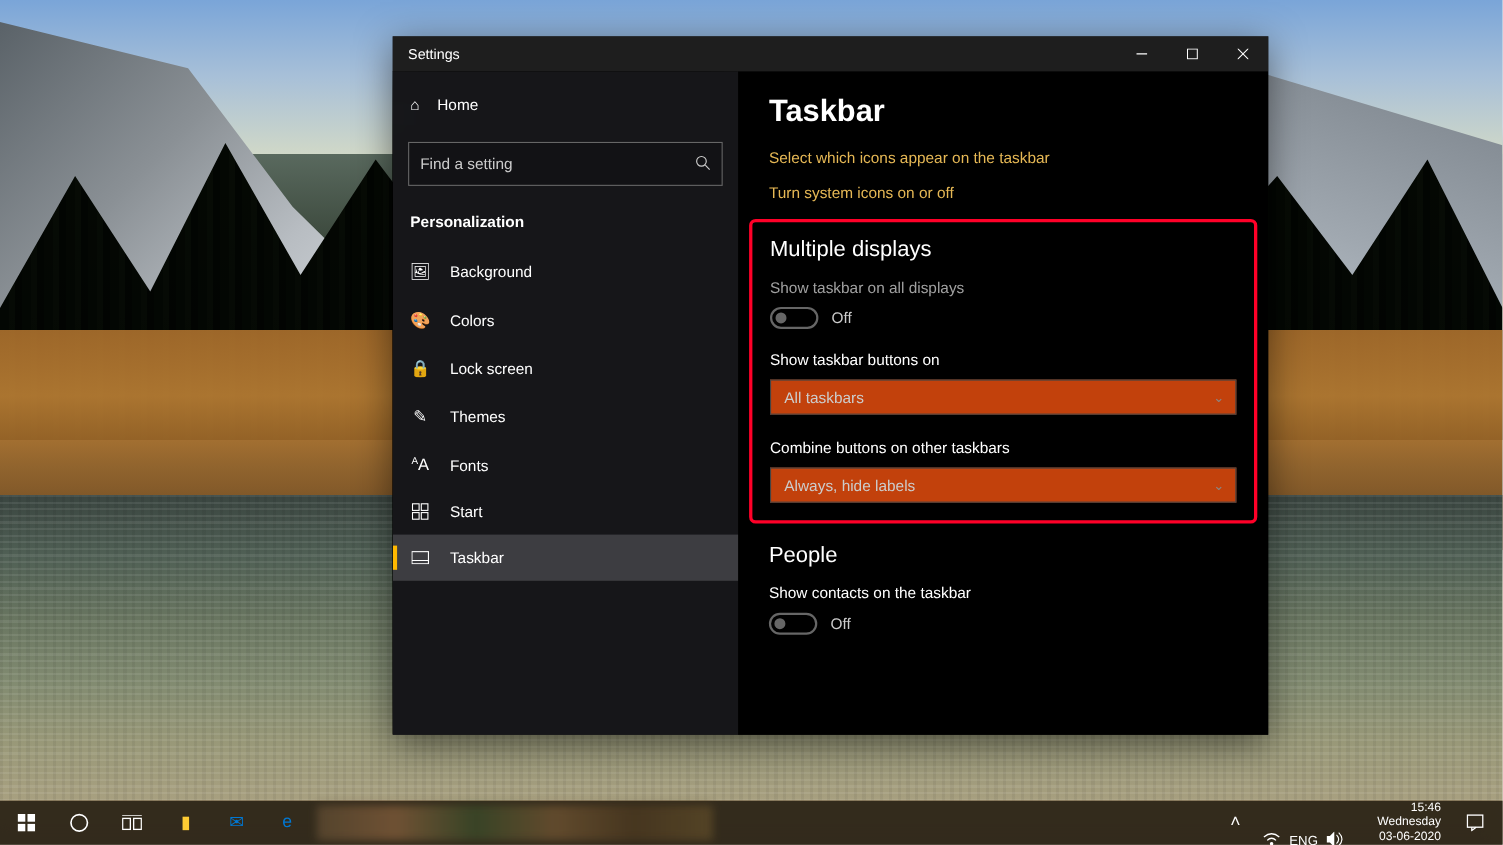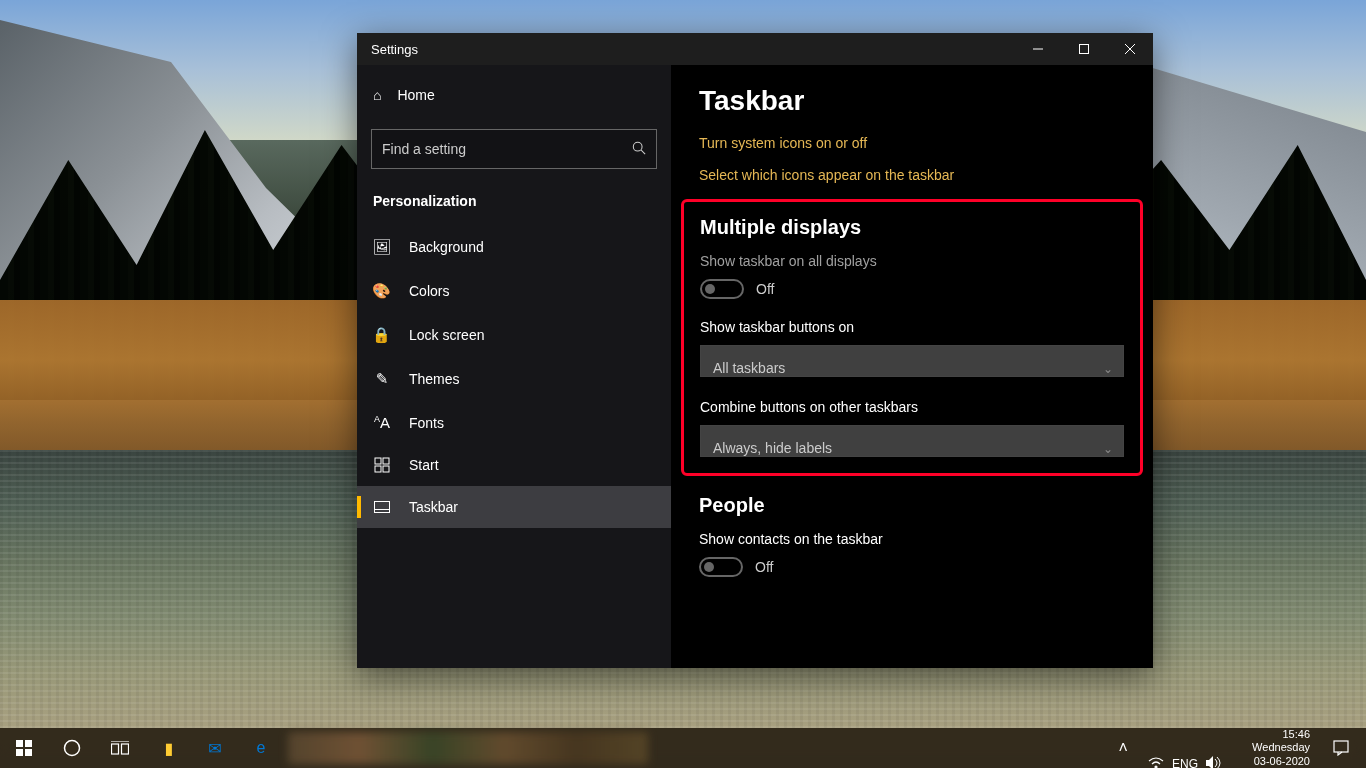--- a/index.html
+++ b/index.html
@@ -60,28 +60,28 @@
 .section-title { padding:6px 16px 16px; font-size:14px; font-weight:600; color:#fff; }
 .nav-item { display:flex; align-items:center; padding:13px 16px; font-size:14px; gap:18px; position:relative; }
 .nav-item .icon { width:18px; display:flex; justify-content:center; font-size:15px; }
 .nav-item.selected { background: rgba(100,100,105,0.5); }
 .nav-item.selected::before { content:''; position:absolute; left:0; top:10px; bottom:10px; width:4px; background:#ffb900; }
 
 .content { flex:1; background:#000; padding:20px 28px 0 28px; overflow:hidden; position:relative; }
 .content h1 { font-size:28px; font-weight:600; margin-bottom:18px; }
 .link { color:#e6b855; font-size:14px; display:block; margin-bottom:16px; }
 .highlight-box { border:3px solid #ff0028; border-radius:6px; padding:14px 16px 12px; margin:14px -18px 18px -18px; }
-.section-h { font-size:20px; font-weight:700; margin-bottom:14px; }
+.section-h { font-size:20px; font-weight:400; margin-bottom:14px; }
 .setting-label { font-size:14px; color:#a0a0a0; margin-bottom:10px; }
 .setting-label.white { color:#fff; }
 .toggle { display:flex; align-items:center; gap:12px; margin-bottom:20px; }
 .toggle-track { width:44px; height:20px; border:2px solid #666; border-radius:10px; position:relative; }
 .toggle-thumb { width:10px; height:10px; background:#666; border-radius:50%; position:absolute; left:3px; top:3px; }
 .toggle-text { font-size:14px; color:#ccc; }
-.dropdown { height:32px; background:#404040; display:flex; align-items:flex-end; padding:0 12px; font-size:14px; color:#ccc;
+.dropdown { height:32px; background:#c2410c; display:flex; align-items:center; padding:0 12px; font-size:14px; color:#ccc;
   margin-bottom:22px; position:relative; border:1px solid #444; }
 .dropdown::after { content:'⌄'; position:absolute; right:10px; font-size:12px; color:#888; }
 
 
 .taskbar { position:absolute; left:0; right:0; bottom:0; height:40px;
   background: rgba(34,28,18,0.85); backdrop-filter: blur(10px);
   display:flex; align-items:center; color:#fff; }
 .taskbar .left { display:flex; align-items:center; height:100%; }
 .taskbar .tb-btn { width:48px; height:100%; display:flex; align-items:center; justify-content:center; font-size:16px; }
 .taskbar .pins { display:flex; align-items:center; height:100%; margin-left:2px; }
@@ -183,22 +183,22 @@
               <rect x="0.5" y="0.5" width="15" height="11"></rect>
               <line x1="0.5" y1="8.5" x2="15.5" y2="8.5"></line>
             </svg>
         </span>
         <span>Taskbar</span>
       </div>
     </div>
 
     <div class="content">
       <h1>Taskbar</h1>
+      <a class="link">Select which icons appear on the taskbar</a>
       <a class="link">Turn system icons on or off</a>
-      <a class="link">Select which icons appear on the taskbar</a>
 
       <div class="highlight-box">
         <div class="section-h">Multiple displays</div>
         <div class="setting-label">Show taskbar on all displays</div>
         <div class="toggle">
           <div class="toggle-track">
               <div class="toggle-thumb"></div>
             </div>
           <span class="toggle-text">Off</span>
         </div>

